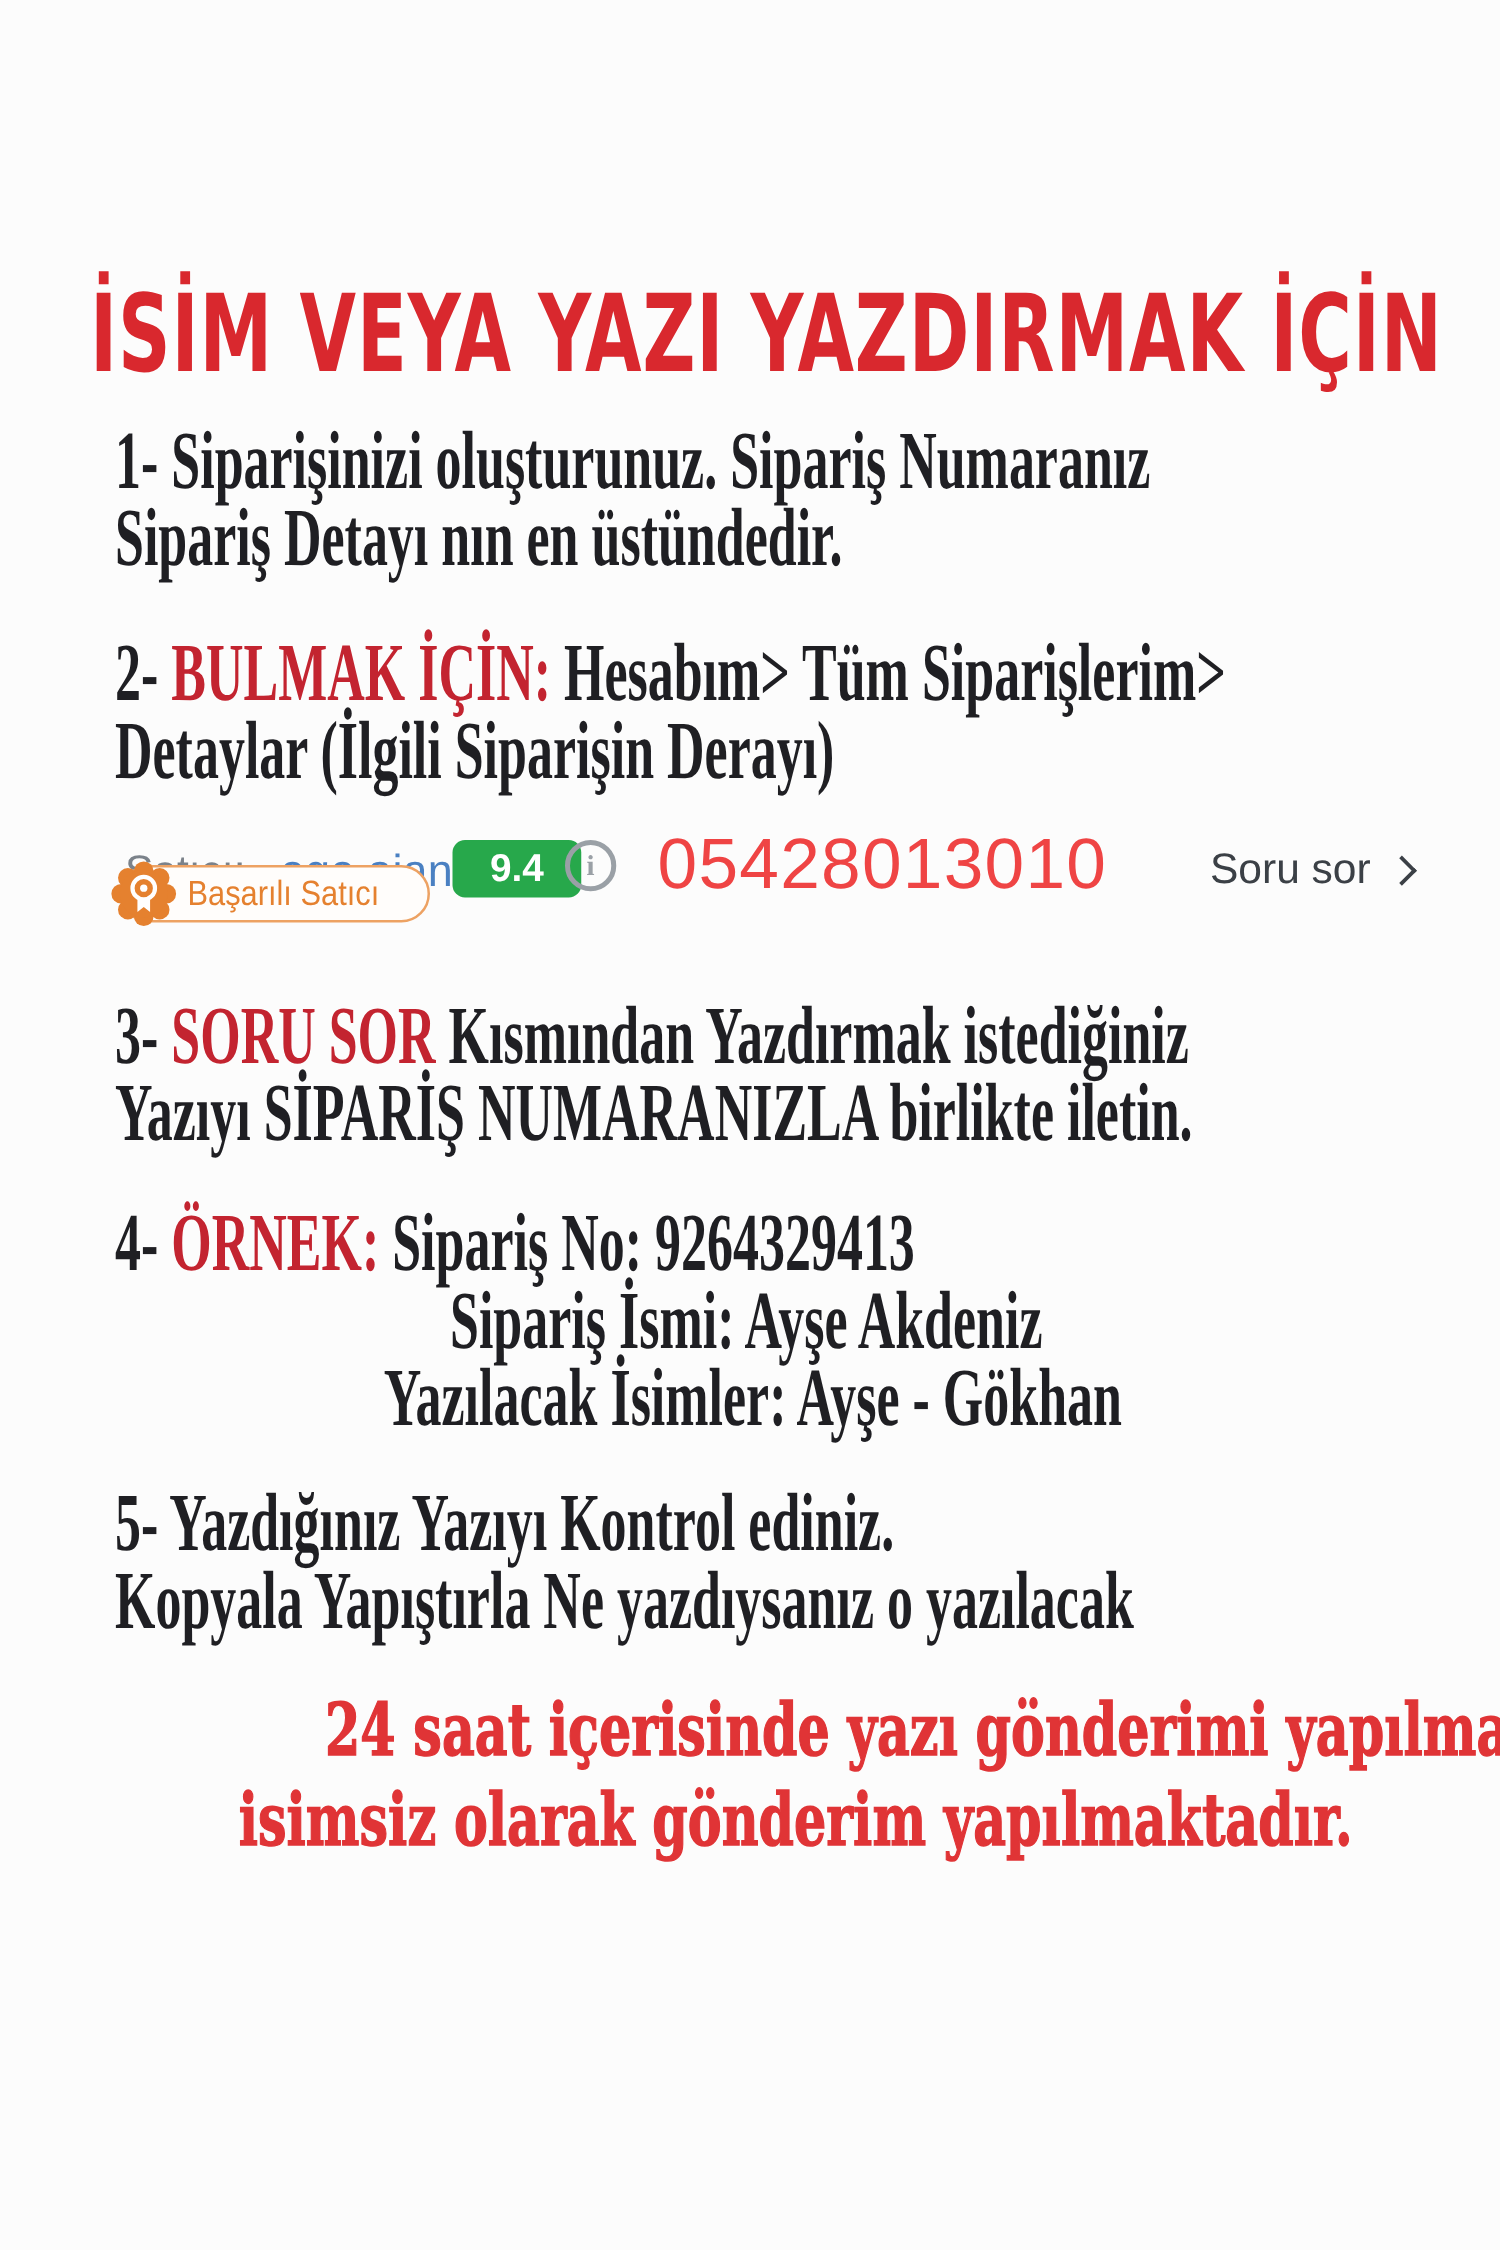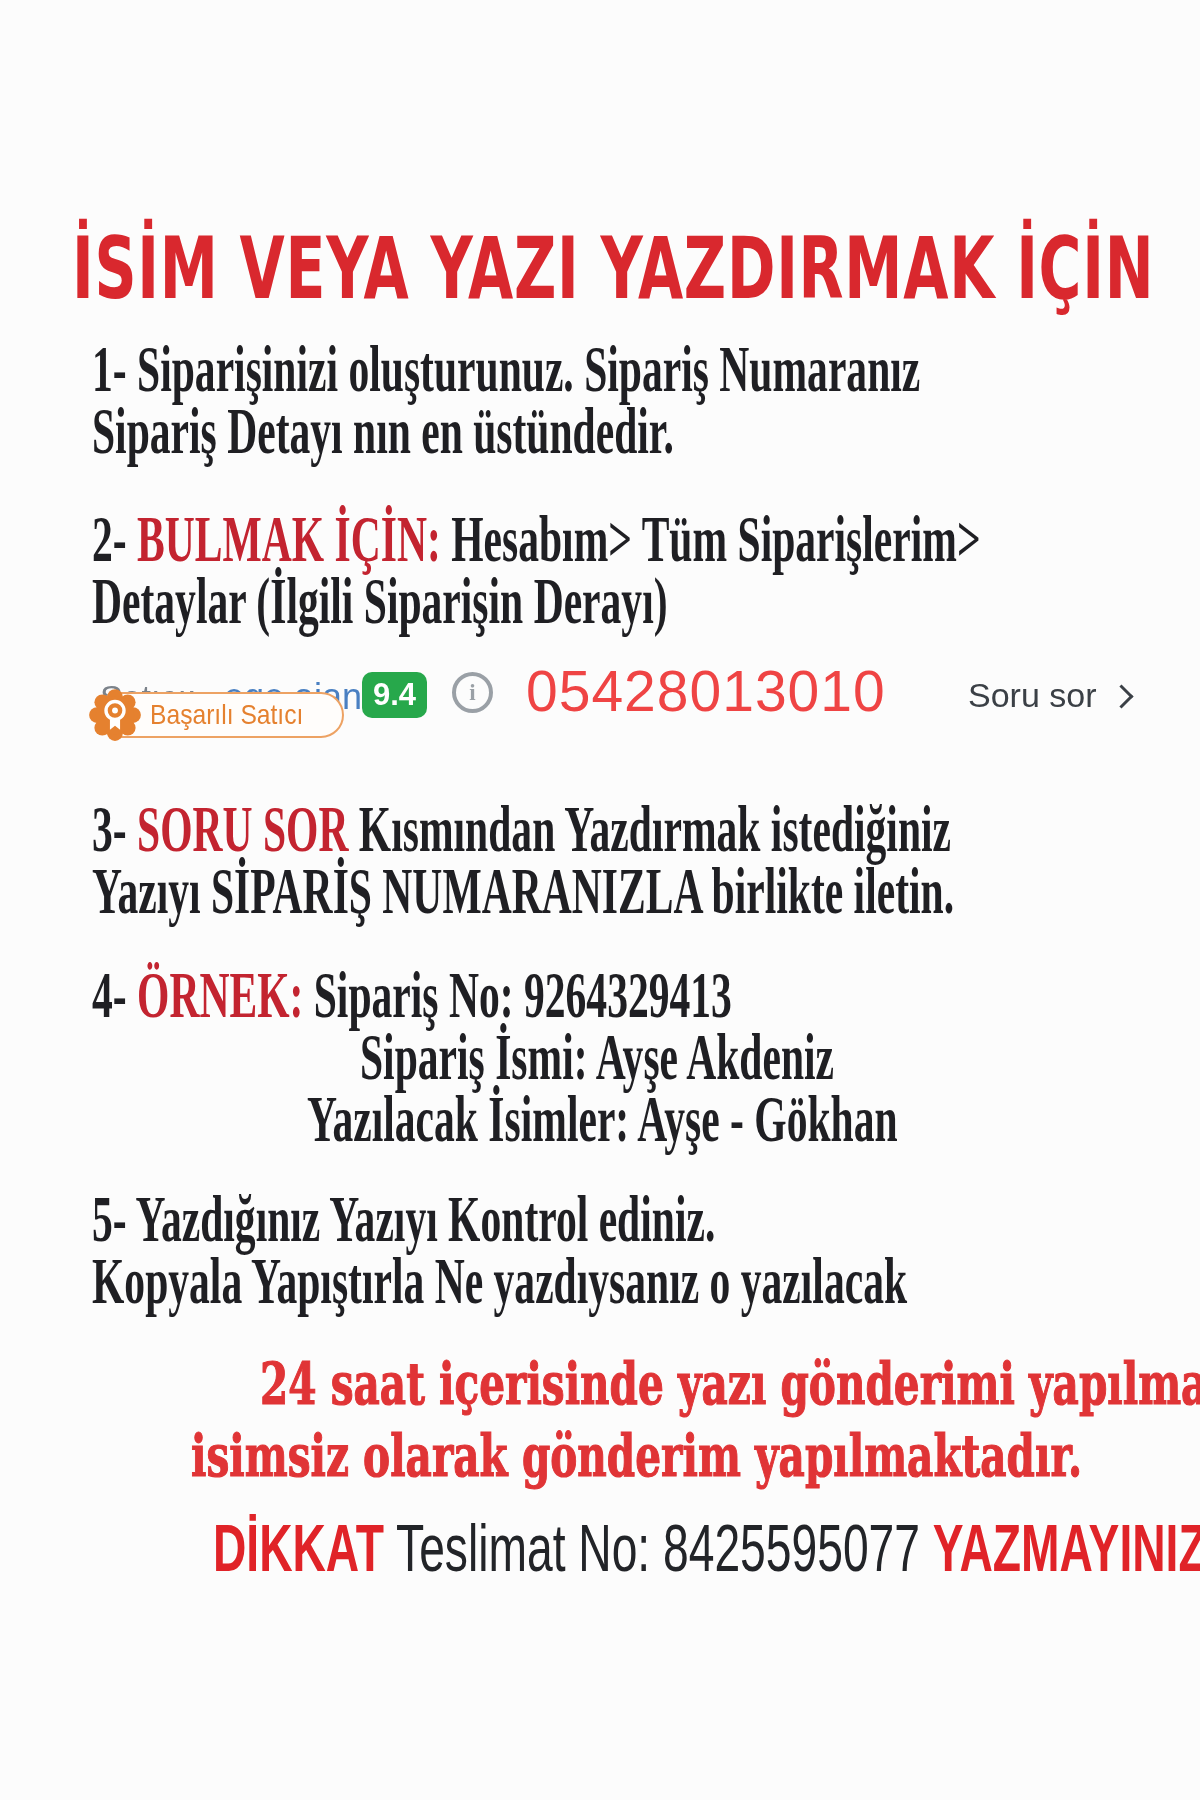--- a/index.html
+++ b/index.html
@@ -44,21 +44,21 @@
   #step5{top:1188px;}
   .ind1{margin-left:268px;}
   .ind2{margin-left:215px;}
 
   
   .seller-row{position:absolute;top:662px;left:0;width:1200px;height:70px;}
   .seller-label{position:absolute;left:100px;top:16px;font-size:34px;color:var(--muted_gray);}
   .seller-name{position:absolute;left:224px;top:14px;font-size:36px;color:var(--link_blue);cursor:pointer;}
   .rating-badge{
     position:absolute;left:362px;top:10px;background:var(--rating_green);color:#fff;
-    font-size:31px;font-weight:bold;padding:6px 11px;border-radius:10px;line-height:34px;
+    font-size:31px;font-weight:bold;padding:6px 30px;border-radius:10px;line-height:34px;
   }
   .info-icon{
     position:absolute;left:452px;top:10px;width:33px;height:33px;
     border:4px solid var(--icon_gray);border-radius:50%;color:var(--icon_gray);
     font-size:23px;font-weight:bold;display:flex;align-items:center;justify-content:center;
     font-family:"Liberation Serif",serif;
   }
   .phone{
     position:absolute;left:526px;top:-4px;font-size:57px;color:#ef4444;letter-spacing:1px;
   }
@@ -189,17 +189,14 @@
 
   <div class="warning">
     <div class="line">
       <span class="sx">24 saat içerisinde yazı gönderimi yapılmayan ürünler</span>
     </div>
     <div class="line">
       <span class="sx">isimsiz olarak gönderim yapılmaktadır.</span>
     </div>
   </div>
 
-  <div class="footer">
-    <span class="sx"><span class="strong-red">DİKKAT</span> <span class="mid">Teslimat No: 8425595077</span> <span class="strong-red">YAZMAYINIZ</span></span>
-  </div>
 
 </div>
 
 </body></html>

